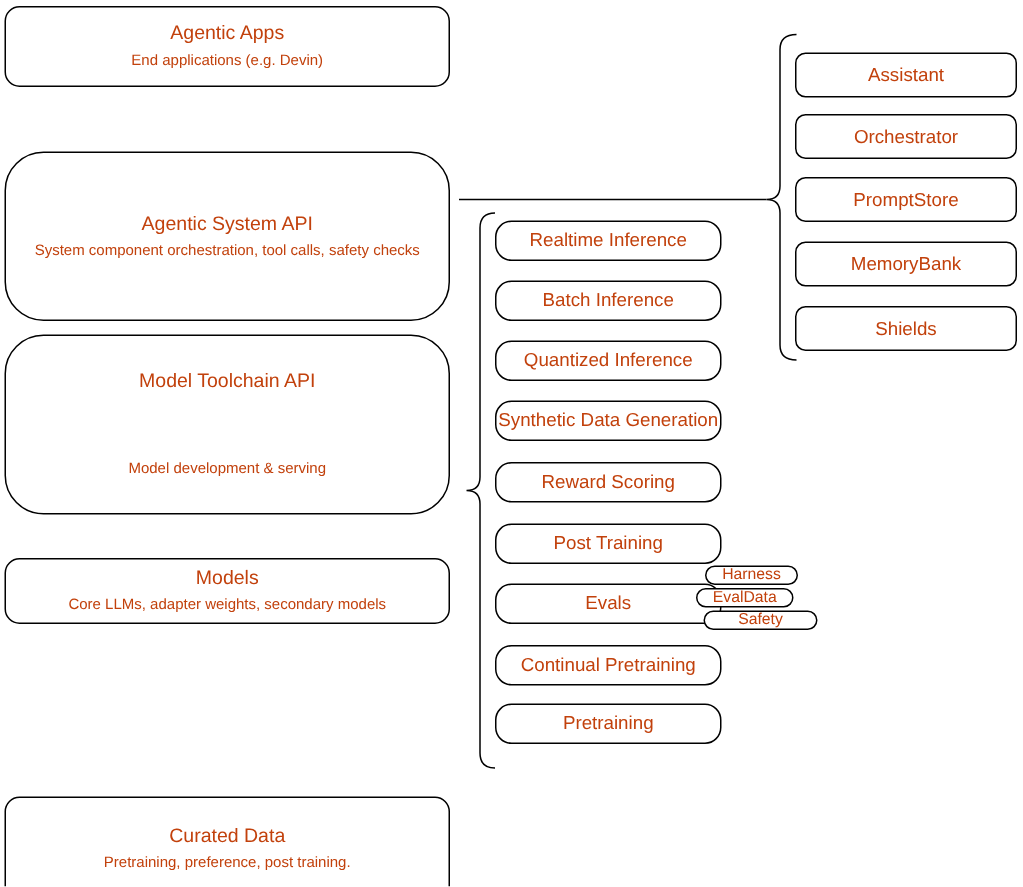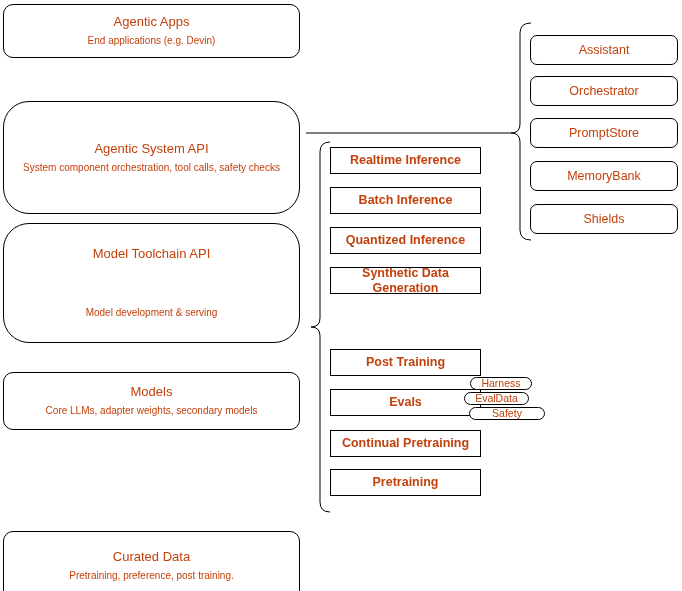--- a/index.html
+++ b/index.html
@@ -12,27 +12,27 @@
   .box{
     position:absolute;background:#fff;border:1px solid #000;box-sizing:border-box;
     display:flex;flex-direction:column;align-items:center;justify-content:center;
     text-align:center;line-height:1.15;
   }
   
   .leftcol{left:3px;width:297px;border-radius:10px;}
   .b1{top:4px;height:54px;}
   .b2{top:85px;height:113px;border-radius:26px;margin-top:16px;}
   .b3{top:223px;height:120px;border-radius:26px;gap:40px;}
-  .b4{top:372px;height:58px;text-align:center;}
+  .b4{top:372px;height:44px;text-align:center;}
   .b5{top:450px;height:58px;}
   .b6{top:531px;height:70px;}
   .t{font-size:13px;margin-bottom:5px;}
   .s{font-size:10px;}
   
-  .mid{left:330px;width:151px;height:27px;border-radius:0;font-size:12.5px;font-weight:bold;}
+  .mid{left:330px;width:151px;height:27px;border-radius:11px;font-size:12.5px;}
   .m1{top:147px}.m2{top:187px}.m3{top:227px}.m4{top:267px}.m5{top:308px}
   .m6{top:349px}.m7{top:389px}.m8{top:430px}.m9{top:469px}
   
   .pill{
     position:absolute;background:#fff;border:1px solid #000;border-radius:8px;
     box-sizing:border-box;display:flex;align-items:center;justify-content:center;
     font-size:10.5px;line-height:1;z-index:3;
   }
   .p1{left:470px;top:377px;width:62px;height:13px;}
   .p2{left:464px;top:392px;width:65px;height:13px;}
@@ -78,20 +78,23 @@
   </div>
   <div class="box mid m2">
     <span>Batch Inference</span>
   </div>
   <div class="box mid m3">
     <span>Quantized Inference</span>
   </div>
   <div class="box mid m4">
     <span>Synthetic Data Generation</span>
   </div>
+  <div class="box mid m5">
+    <span>Reward Scoring</span>
+  </div>
   <div class="box mid m6">
     <span>Post Training</span>
   </div>
   <div class="box mid m7">
     <span>Evals</span>
   </div>
   <div class="box mid m8">
     <span>Continual Pretraining</span>
   </div>
   <div class="box mid m9">

